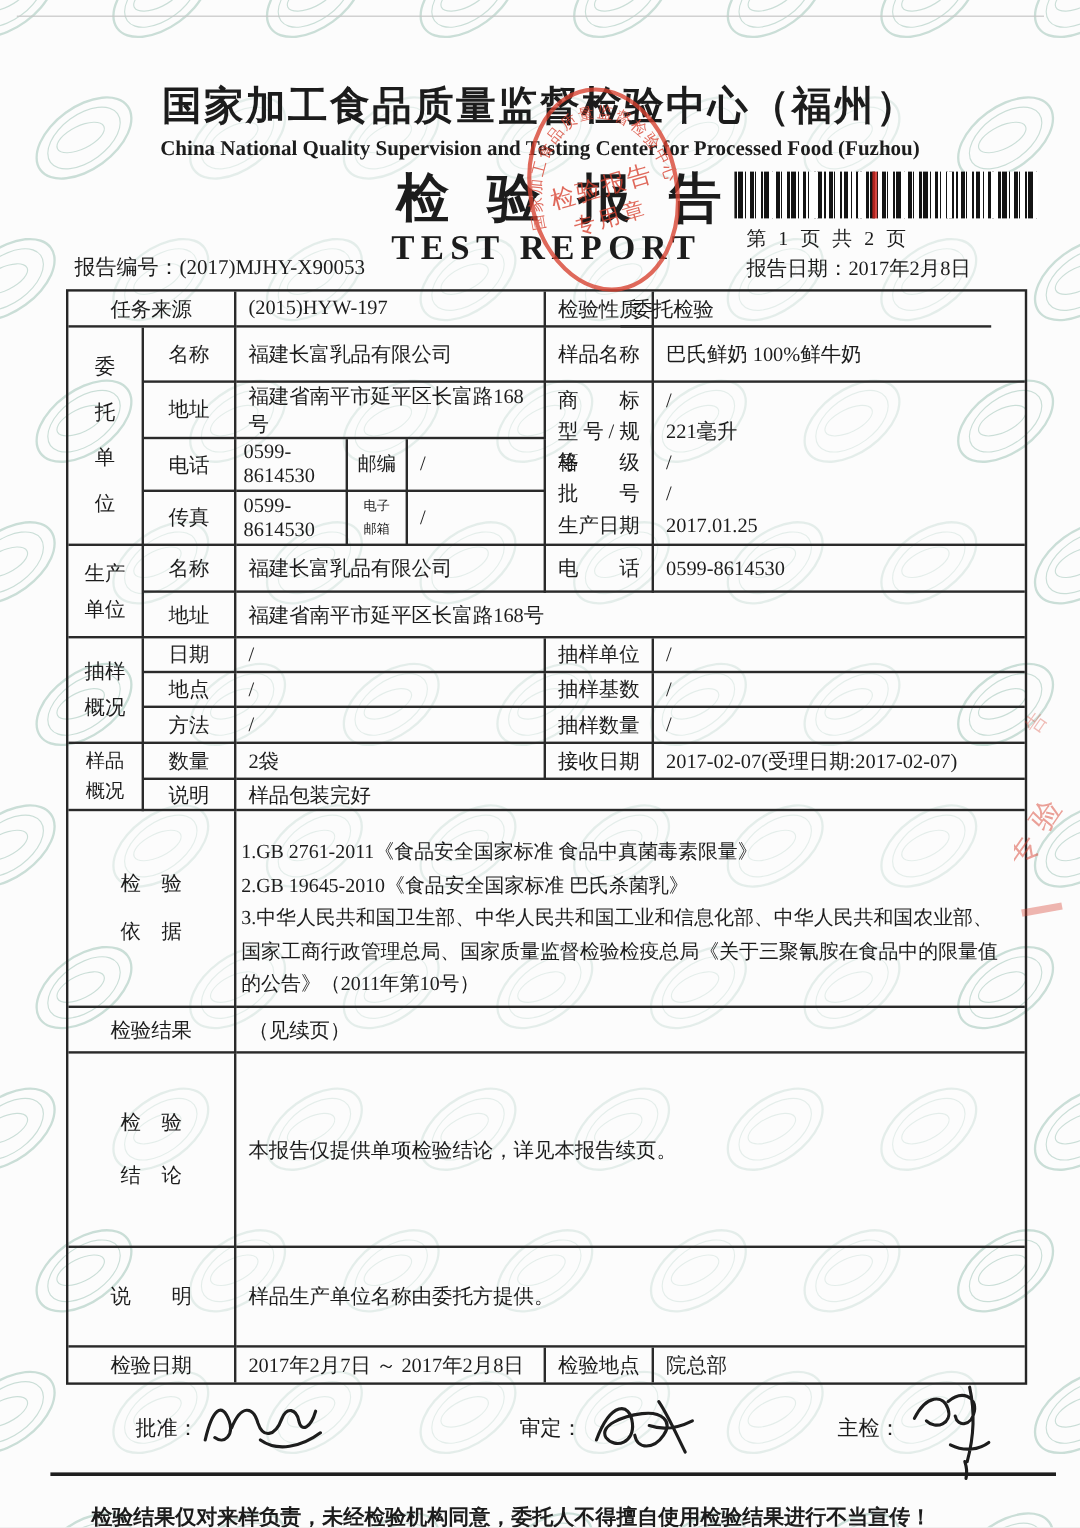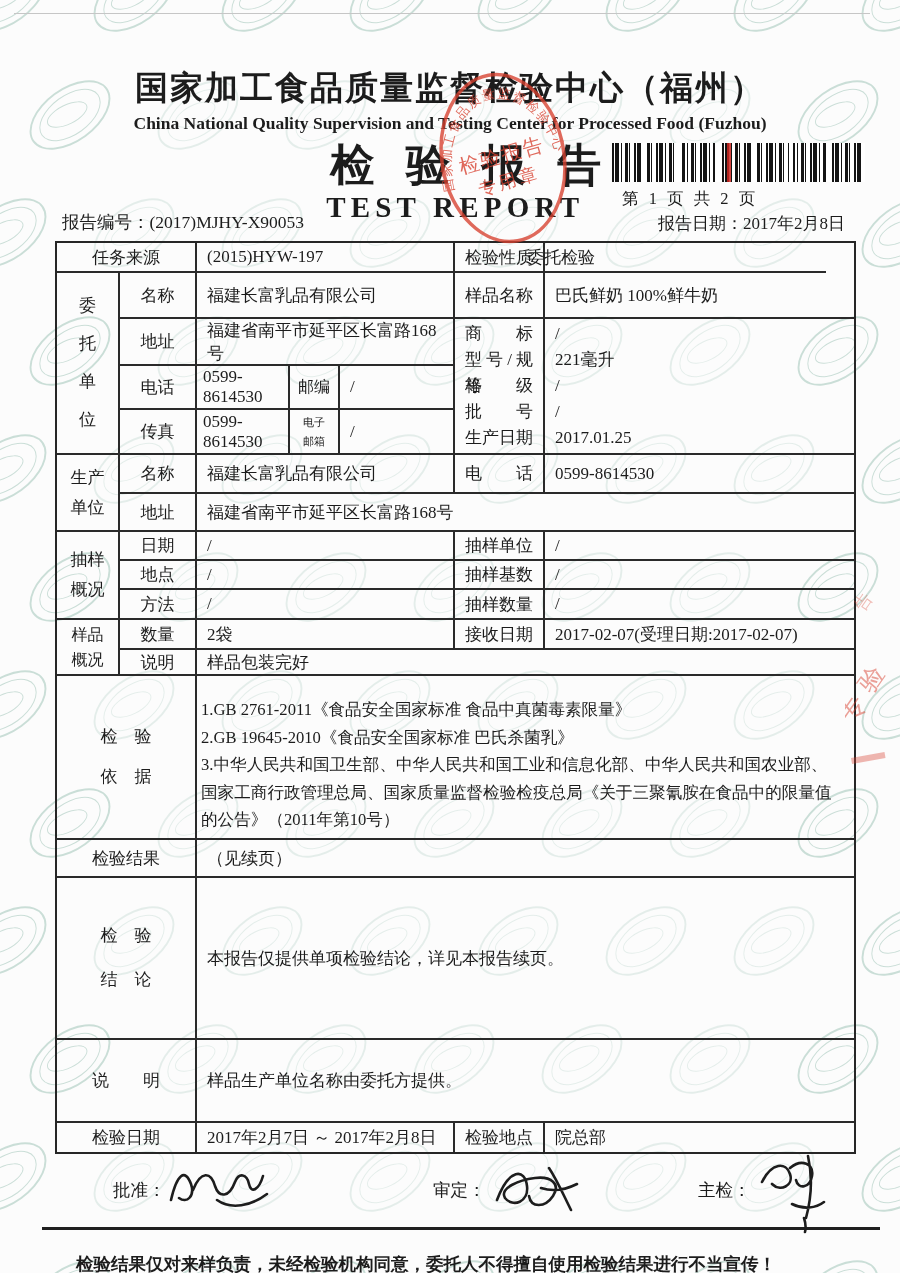--- a/index.html
+++ b/index.html
@@ -30,21 +30,21 @@
   .title-cn{top:136px;font-size:44px;font-weight:bold;letter-spacing:.72em;padding-left:.72em;}
   .title-en{top:191px;font-size:29px;font-weight:bold;letter-spacing:.18em;padding-left:.18em;}
   .barcode{position:absolute;left:612px;top:143px;width:253px;height:39px;
     background:
       repeating-linear-gradient(90deg,transparent 0 29px,#fff 29px 33px,transparent 33px 37px),
       repeating-linear-gradient(90deg,#141414 0 2px,#fff 2px 3px,#141414 3px 7px,#fff 7px 9px,
         #141414 9px 10px,#fff 10px 13px,#141414 13px 16px,#fff 16px 17px,#141414 17px 18px,#fff 18px 22px);}
   .barcode-red{position:absolute;left:727px;top:143px;width:4px;height:39px;background:#cc2620;opacity:.85;}
   .page-info{position:absolute;left:622px;top:188px;font-size:16.5px;letter-spacing:3px;}
   .report-no{position:absolute;left:62px;top:210px;font-size:17.5px;text-align:center;}
-  .report-date{position:absolute;left:622px;top:212px;font-size:17px;margin-left:36px;}
+  .report-date{position:absolute;left:622px;top:212px;font-size:17px;}
 
   
   .stamp1{position:absolute;left:428px;top:64px;z-index:3;opacity:.78;}
   .stamp2{position:absolute;left:845px;top:572px;z-index:3;opacity:.75;}
 
   
   .tbl{position:absolute;left:55px;top:241px;width:797px;height:909px;
        border:2px solid #262626;z-index:1;font-size:17px;}
   .tc{position:absolute;box-sizing:border-box;border-right:2px solid #2a2a2a;
       border-bottom:2px solid #2a2a2a;display:flex;align-items:center;overflow:hidden;}

